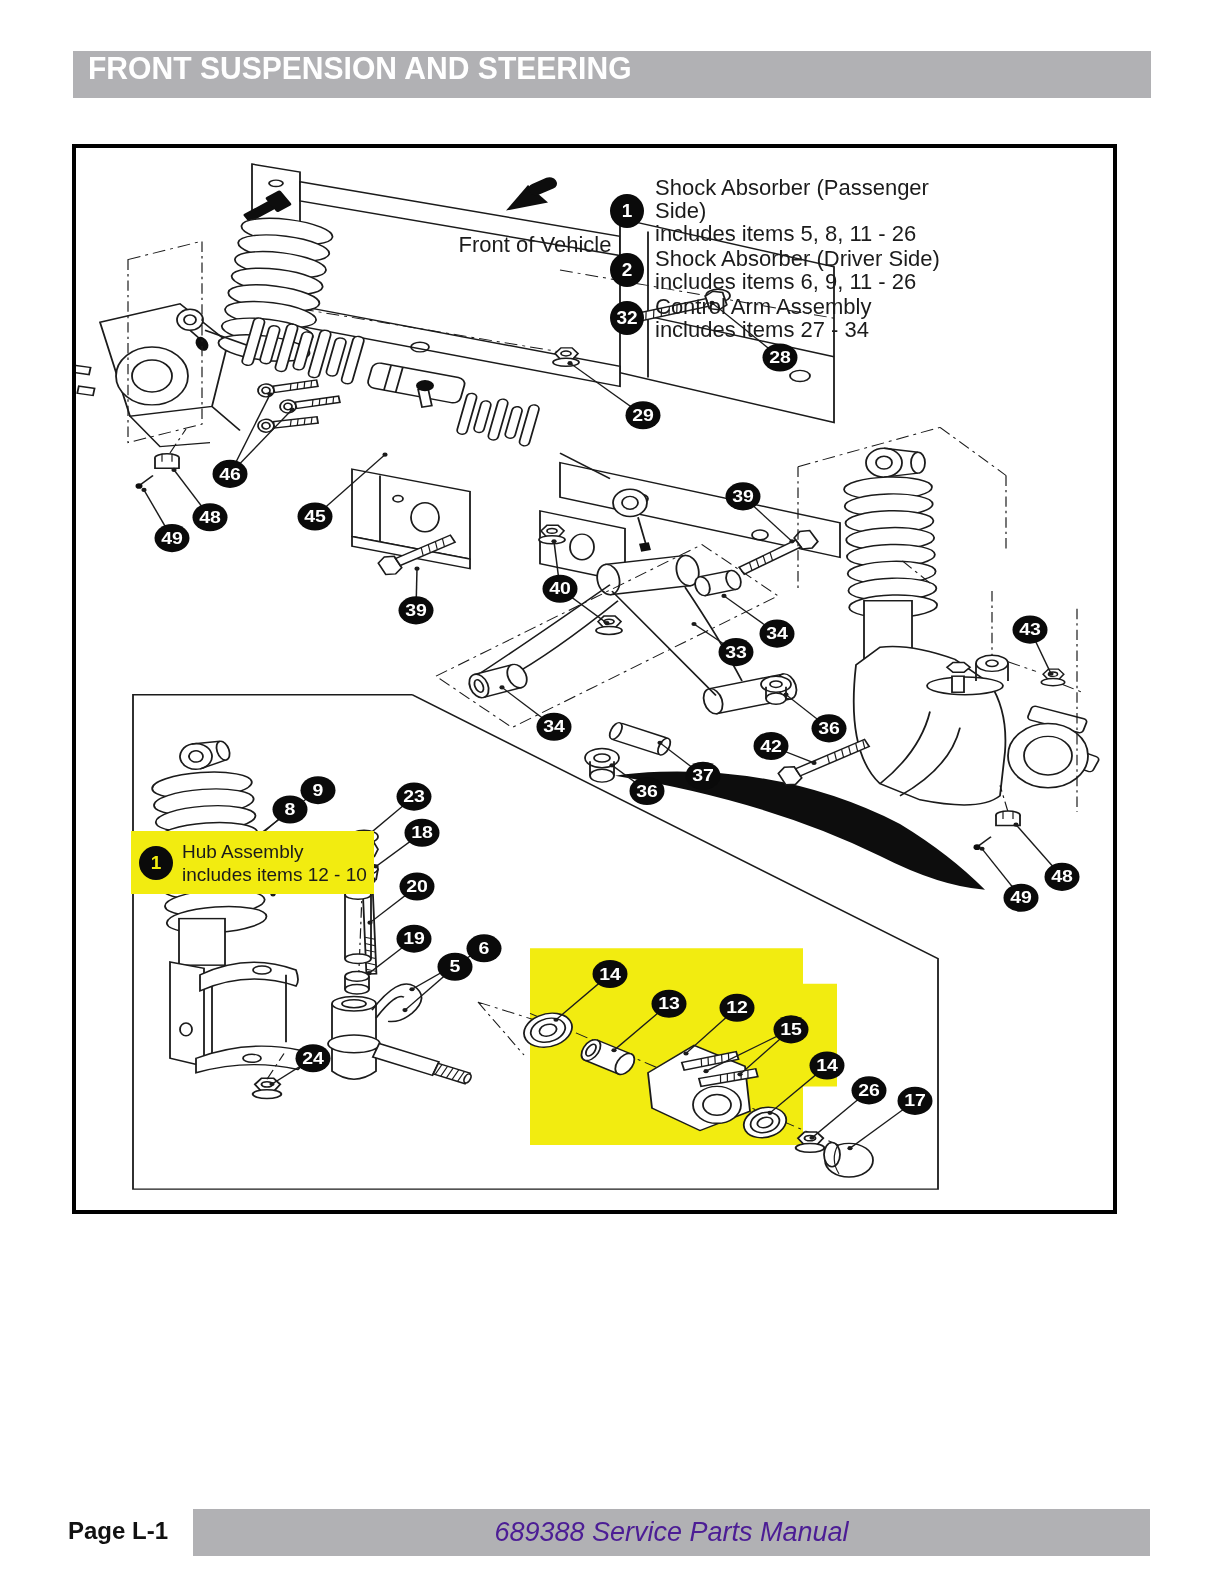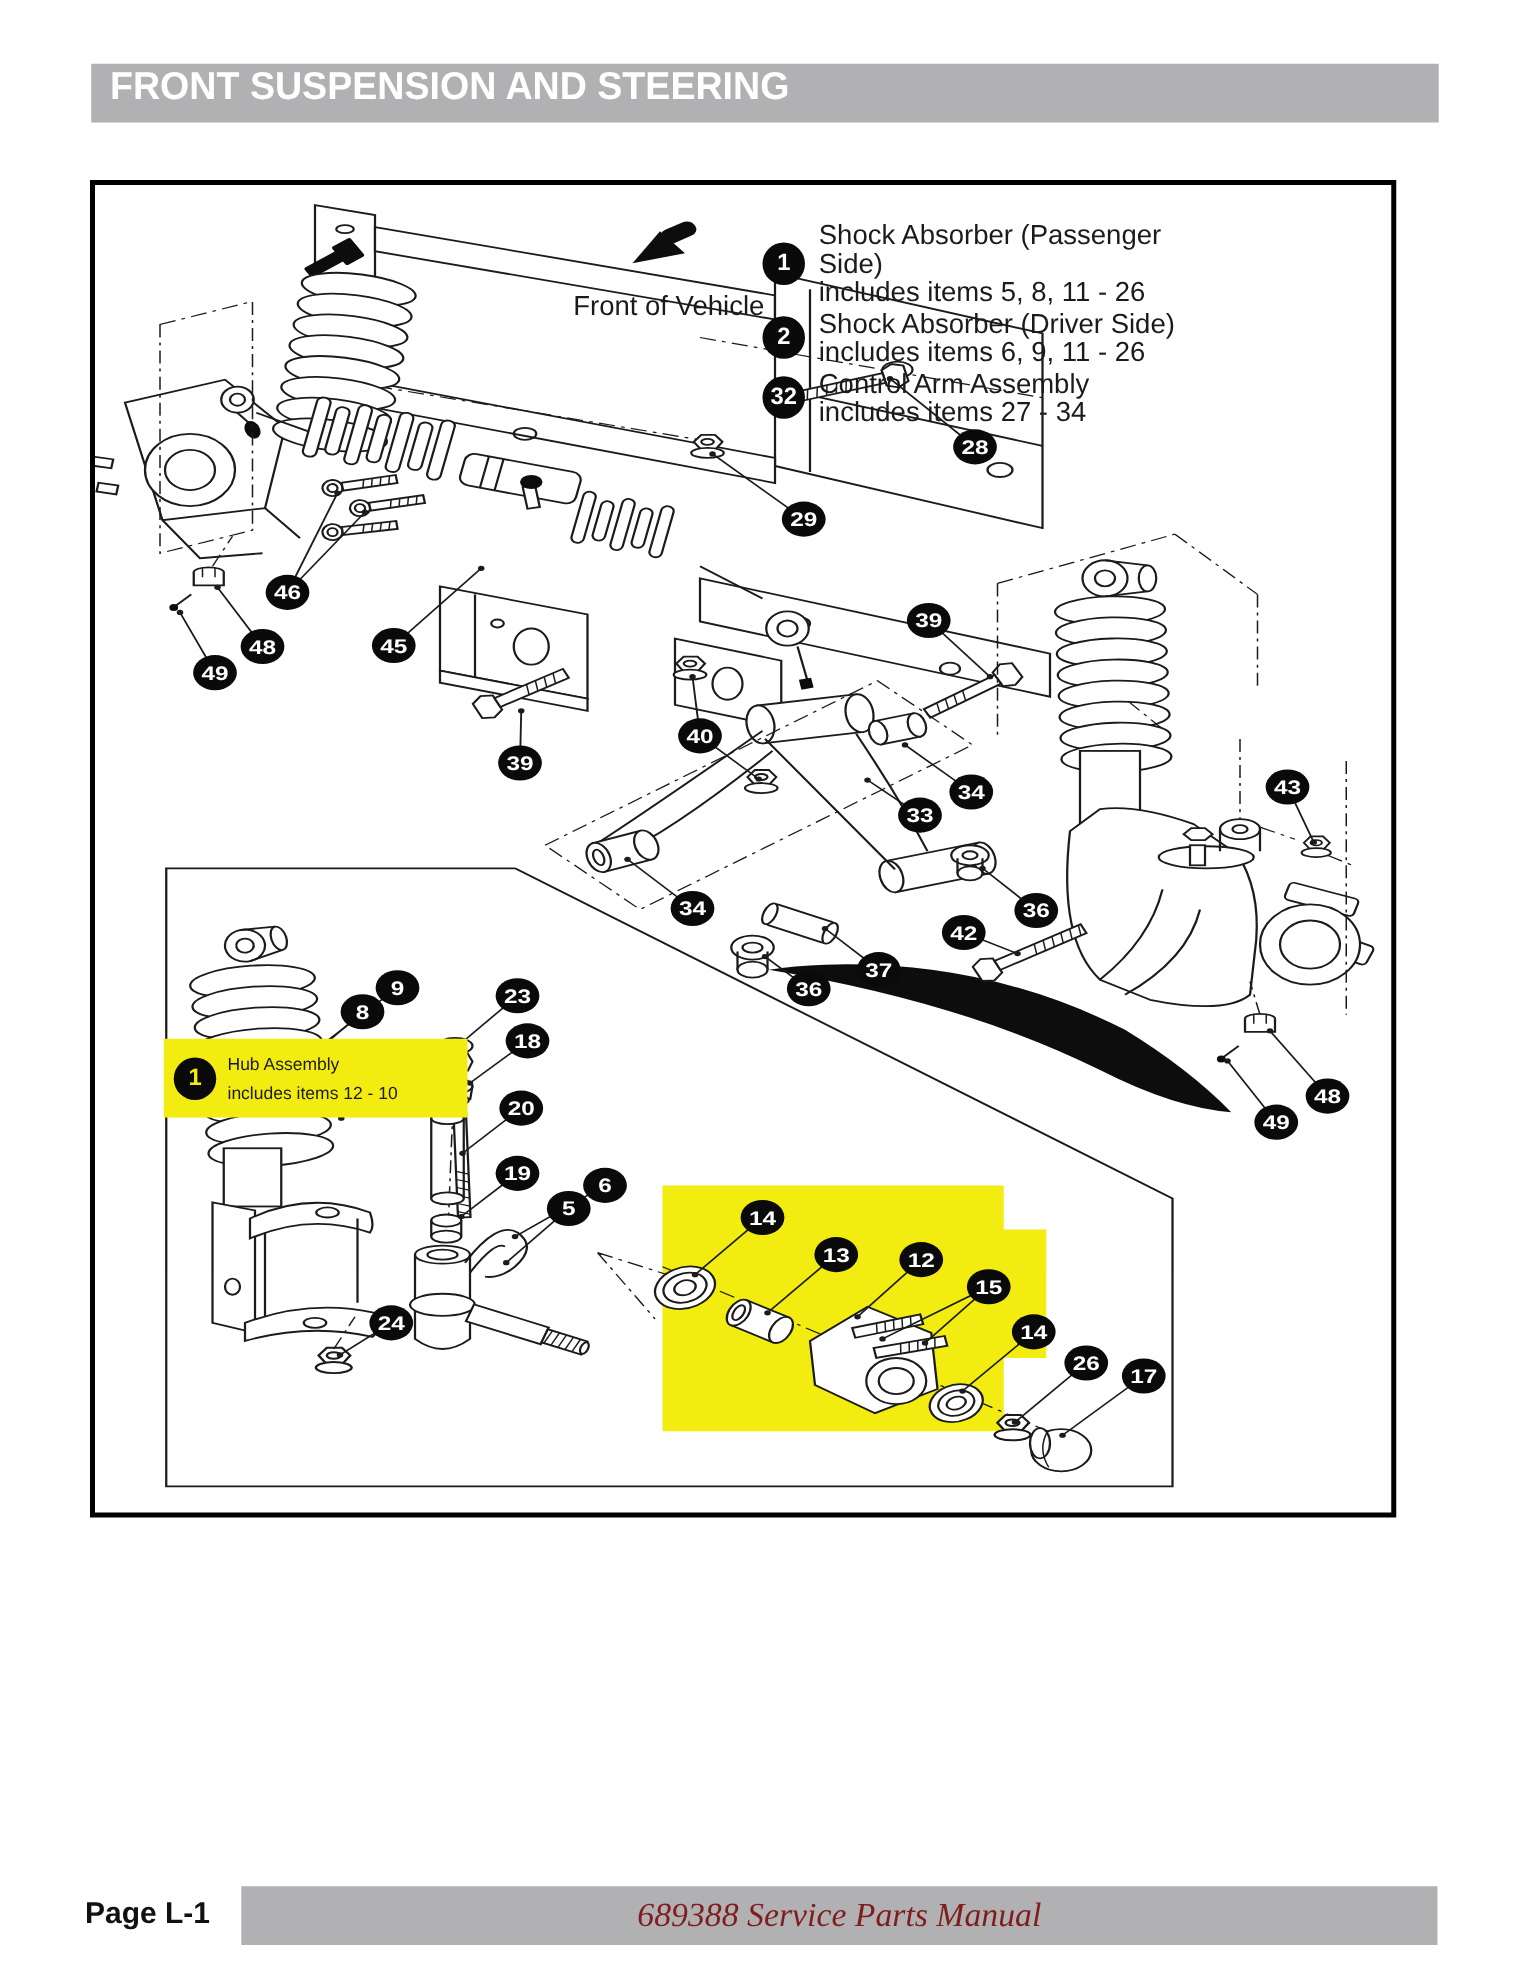--- a/index.html
+++ b/index.html
@@ -14,24 +14,24 @@
   .diagram svg{position:absolute;left:0;top:0;width:100%;height:100%;}
   .legend{position:absolute;left:610px;top:176px;width:360px;}
   .legend-item{display:flex;align-items:center;margin-bottom:2px;}
   .bubble{flex:0 0 34px;width:34px;height:34px;border-radius:50%;background:var(--callout);
           color:#fff;font-weight:bold;font-size:19px;display:flex;align-items:center;justify-content:center;}
   .legend-text{margin-left:11px;font-size:22px;line-height:23px;color:#1b1b1b;}
   .front-label{position:absolute;left:455px;top:232px;width:160px;text-align:center;font-size:22px;color:#1b1b1b;}
   .hub-note{position:absolute;left:131px;top:831px;width:243px;height:63px;background:var(--hl);
             display:flex;align-items:center;}
   .hub-note .bubble{margin-left:8px;color:var(--hl);}
-  .hub-text{margin-left:9px;font-size:14px;line-height:23px;color:#1b1b1b;}
+  .hub-text{margin-left:9px;font-size:19px;line-height:23px;color:#1b1b1b;}
   .footerbar{position:absolute;left:193px;top:1509px;width:957px;height:47px;background:var(--bar);
              display:flex;align-items:center;justify-content:center;}
-  .footerbar span{color:#7f1d1d;font-family:Liberation Serif, serif;font-style:italic;font-size:27px;}
+  .footerbar span{color:#4c1d95;font-family:Liberation Sans, sans-serif;font-style:italic;font-size:27px;}
   .pagenum{position:absolute;left:68px;top:1517px;font-size:24px;color:#111;font-weight:bold;}
   
   .s{stroke:var(--ink);stroke-width:1.8;fill:#fff;}
   .sn{stroke:var(--ink);stroke-width:1.8;fill:none;}
   .thin{stroke-width:1.2;}
   .dd{stroke:var(--ink);stroke-width:1.2;fill:none;stroke-dasharray:13 5 3 5;}
   .blk{fill:#0d0d0d;stroke:none;}
   .hlz{fill:var(--hl);stroke:none;}
 </style>
 </head>

